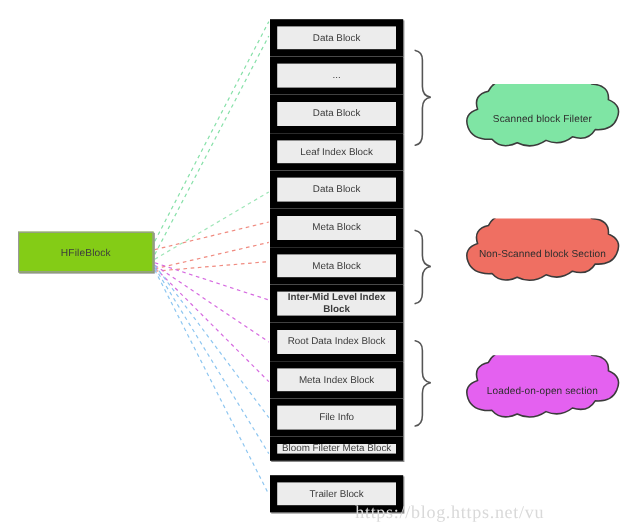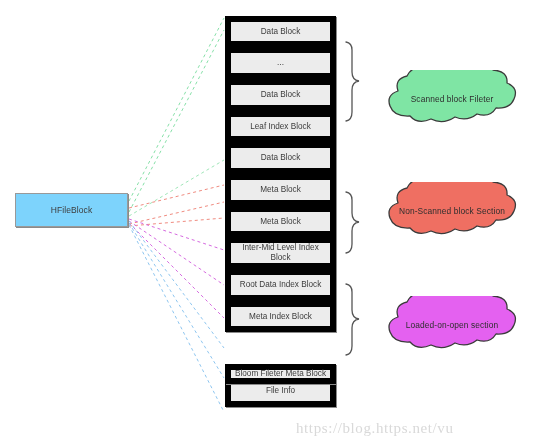--- a/index.html
+++ b/index.html
@@ -19,21 +19,21 @@
     position: absolute;
     left: 0;
     top: 0;
     width: 534px;
     height: 440px;
     pointer-events: none;
   }
   .node-box {
     position: absolute;
     box-sizing: border-box;
-    background: #7dd3fc;
+    background: #84cc16;
     border: 1px solid #999999;
     box-shadow: 1px 1px 0 0 #8a8a8a;
     display: flex;
     align-items: center;
     justify-content: center;
     text-align: center;
     color: #3d3d3d;
     font-size: 8.5px;
     letter-spacing: .1px;
     line-height: 1.25;
@@ -157,34 +157,37 @@
     </div>
     <div class="stack-block" style="top:126px;height:32px;">
       <span>Data Block</span>
     </div>
     <div class="stack-block" style="top:158px;height:32px;">
       <span>Meta Block</span>
     </div>
     <div class="stack-block" style="top:190px;height:31px;">
       <span>Meta Block</span>
     </div>
-    <div class="stack-block" style="top:221px;height:32px;">
+    <div class="stack-block" style="top:221px;height:32px;font-weight:bold;">
       <span>Inter-Mid Level Index Block</span>
     </div>
     <div class="stack-block" style="top:253px;height:32px;">
       <span>Root Data Index Block</span>
     </div>
     <div class="stack-block" style="top:285px;height:31px;">
       <span>Meta Index Block</span>
     </div>
-    <div class="stack-block" style="top:316px;height:32px;margin-top:43px;">
+    <div class="stack-block" style="top:316px;height:32px;">
       <span>File Info</span>
     </div>
     <div class="stack-block" style="top:348px;height:20px;">
       <span>Bloom Fileter Meta Block</span>
+    </div>
+    <div class="stack-block" style="top:380px;height:31px;">
+      <span>Trailer Block</span>
     </div>
   </div>
 
   <div class="cloud" style="left:378px;top:70px;width:148px;height:58px;">
     <svg width="148" height="58" viewBox="0 0 148 58">
       <path d="M32 46 q-16 1 -20 -10 q-4 -11 8 -15 q-4 -12 9 -15 q6 -12 20 -7
                q8 -11 22 -5 q12 -9 24 -1 q14 -4 20 7 q15 1 14 13 q12 5 7 16
                q-4 10 -18 9 q-6 10 -19 6 q-10 8 -22 3 q-12 8 -24 2 q-13 6 -21 -3 Z" fill="#7fe5a4" stroke="#3b3b3b" stroke-width="1.3" stroke-linejoin="round"></path>
     </svg>
     <span class="cloud-label">Scanned block Fileter</span>

